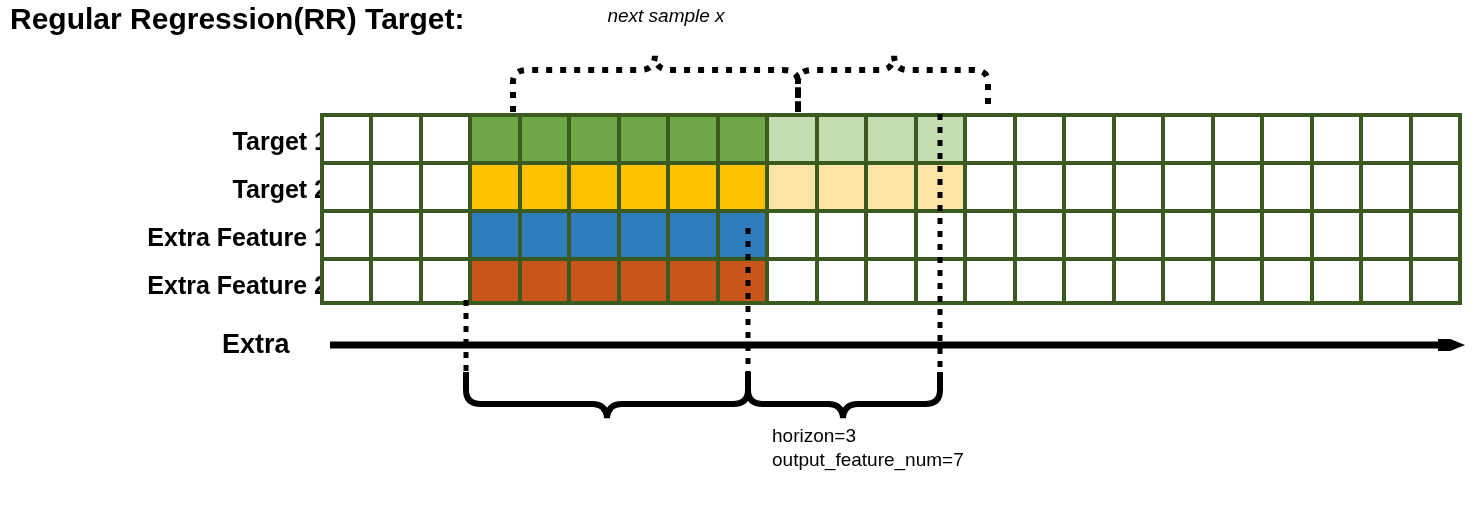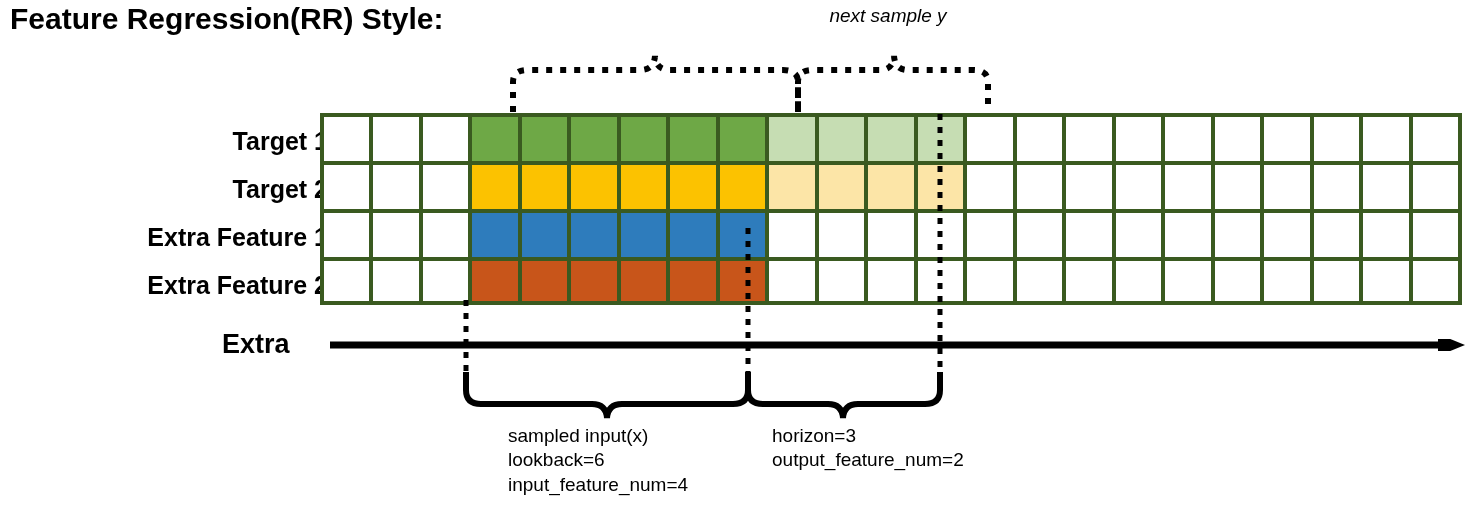--- a/index.html
+++ b/index.html
@@ -110,23 +110,23 @@
     height: 516px;
     pointer-events: none;
     overflow: visible;
   }
 </style>
 </head>
 <body>
 
 <div id="stage">
 
-  <div id="title">Feature Regression(RR) Style:</div>
-
-  <div class="sample-label" id="label-next-y">next sample y</div>
+  <div id="title">Regular Regression(RR) Target:</div>
+
+  <div class="sample-label" id="label-next-x">next sample x</div>
 
   <div class="row-label" id="row-label-0">Target 1</div>
   <div class="row-label" id="row-label-1">Target 2</div>
   <div class="row-label" id="row-label-2">Extra Feature 1</div>
   <div class="row-label" id="row-label-3">Extra Feature 2</div>
 
   <div id="grid" style="background: rgb(58, 90, 32);">
       <div class="grid-row">
         <div class="cell" style="background: rgb(255, 255, 255);"></div>
         <div class="cell" style="background: rgb(255, 255, 255);"></div>
@@ -246,24 +246,19 @@
 
     <path d="M 513,112 L 513,82 Q 513,70 528,70 L 640,70 Q 654,70 655,56 Q 656,70 670,70 L 783,70 Q 798,70 798,82 L 798,112" fill="none" stroke="#000000" stroke-width="6" stroke-dasharray="6,8" stroke-linecap="butt"></path>
 
     <path d="M 798,112 L 798,82 Q 798,70 813,70 L 880,70 Q 893,70 894,56 Q 895,70 908,70 L 973,70 Q 988,70 988,82 L 988,112" fill="none" stroke="#000000" stroke-width="6" stroke-dasharray="6,8" stroke-linecap="butt"></path>
 
     <path d="M 466,372 L 466,390 Q 466,404 481,404 L 592,404 Q 606,404 607,418 Q 608,404 622,404 L 733,404 Q 748,404 748,390 L 748,372" fill="none" stroke="#000000" stroke-width="6" stroke-linecap="butt"></path>
 
     <path d="M 748,372 L 748,390 Q 748,404 763,404 L 828,404 Q 842,404 843,418 Q 844,404 858,404 L 925,404 Q 940,404 940,390 L 940,372" fill="none" stroke="#000000" stroke-width="6" stroke-linecap="butt"></path>
   </svg>
 
-  <div class="caption-block" id="caption-input">
-    <div>sampled input(x)</div>
-    <div>lookback=6</div>
-    <div>input_feature_num=4</div>
-  </div>
 
   <div class="caption-block" id="caption-output">
     <div>horizon=3</div>
-    <div>output_feature_num=2</div>
+    <div>output_feature_num=7</div>
   </div>
 
 </div>
 
 </body></html>

